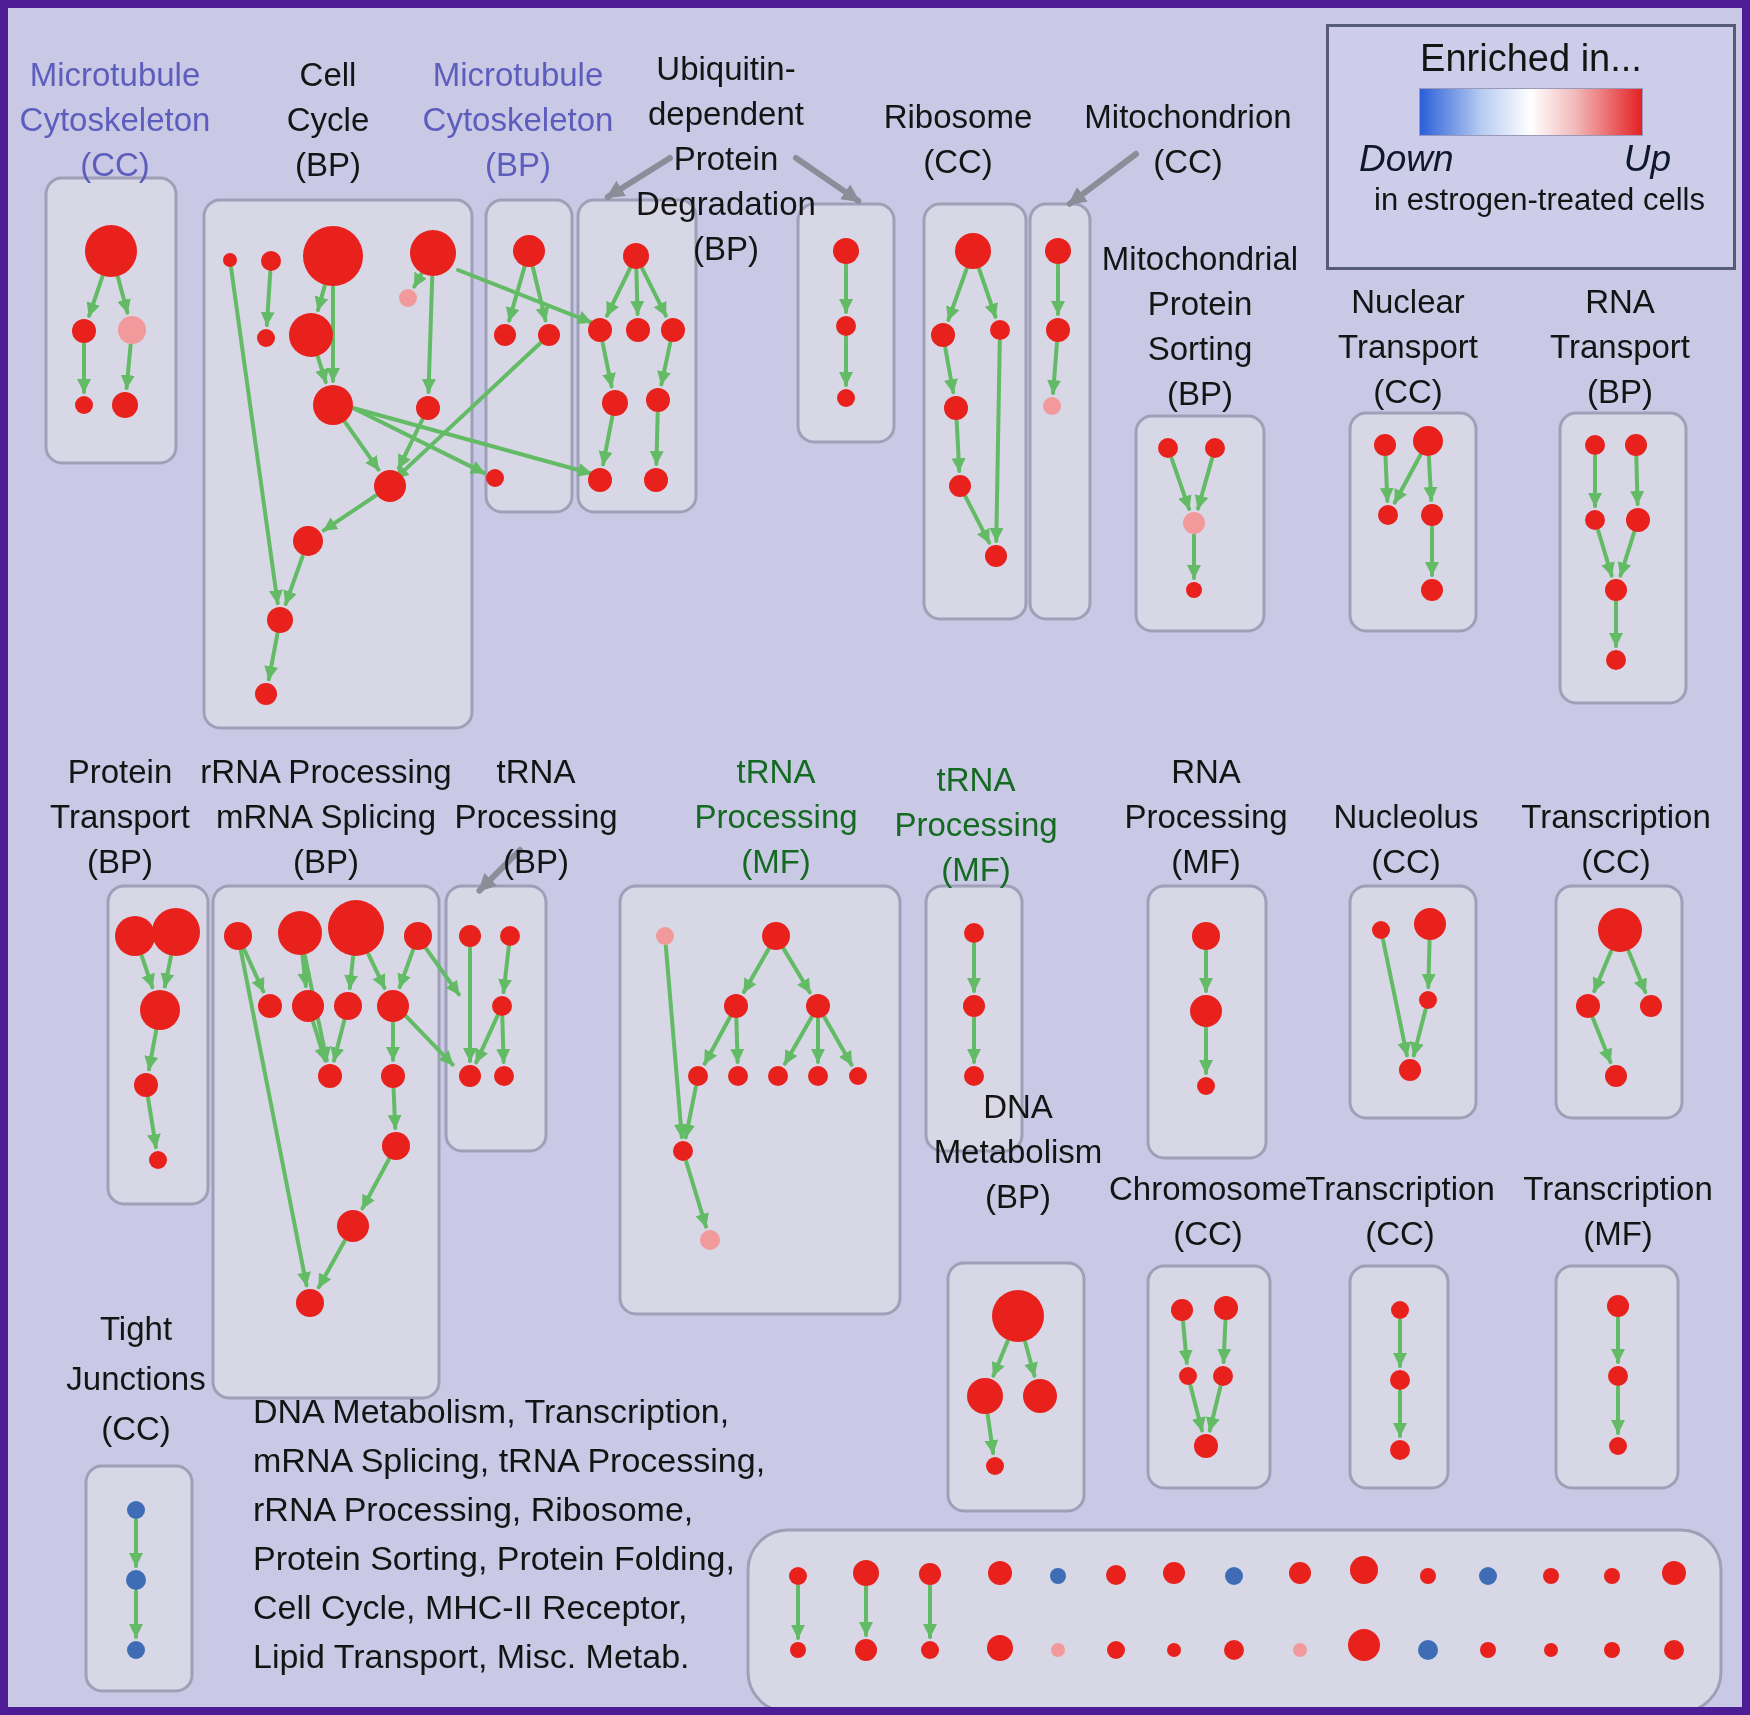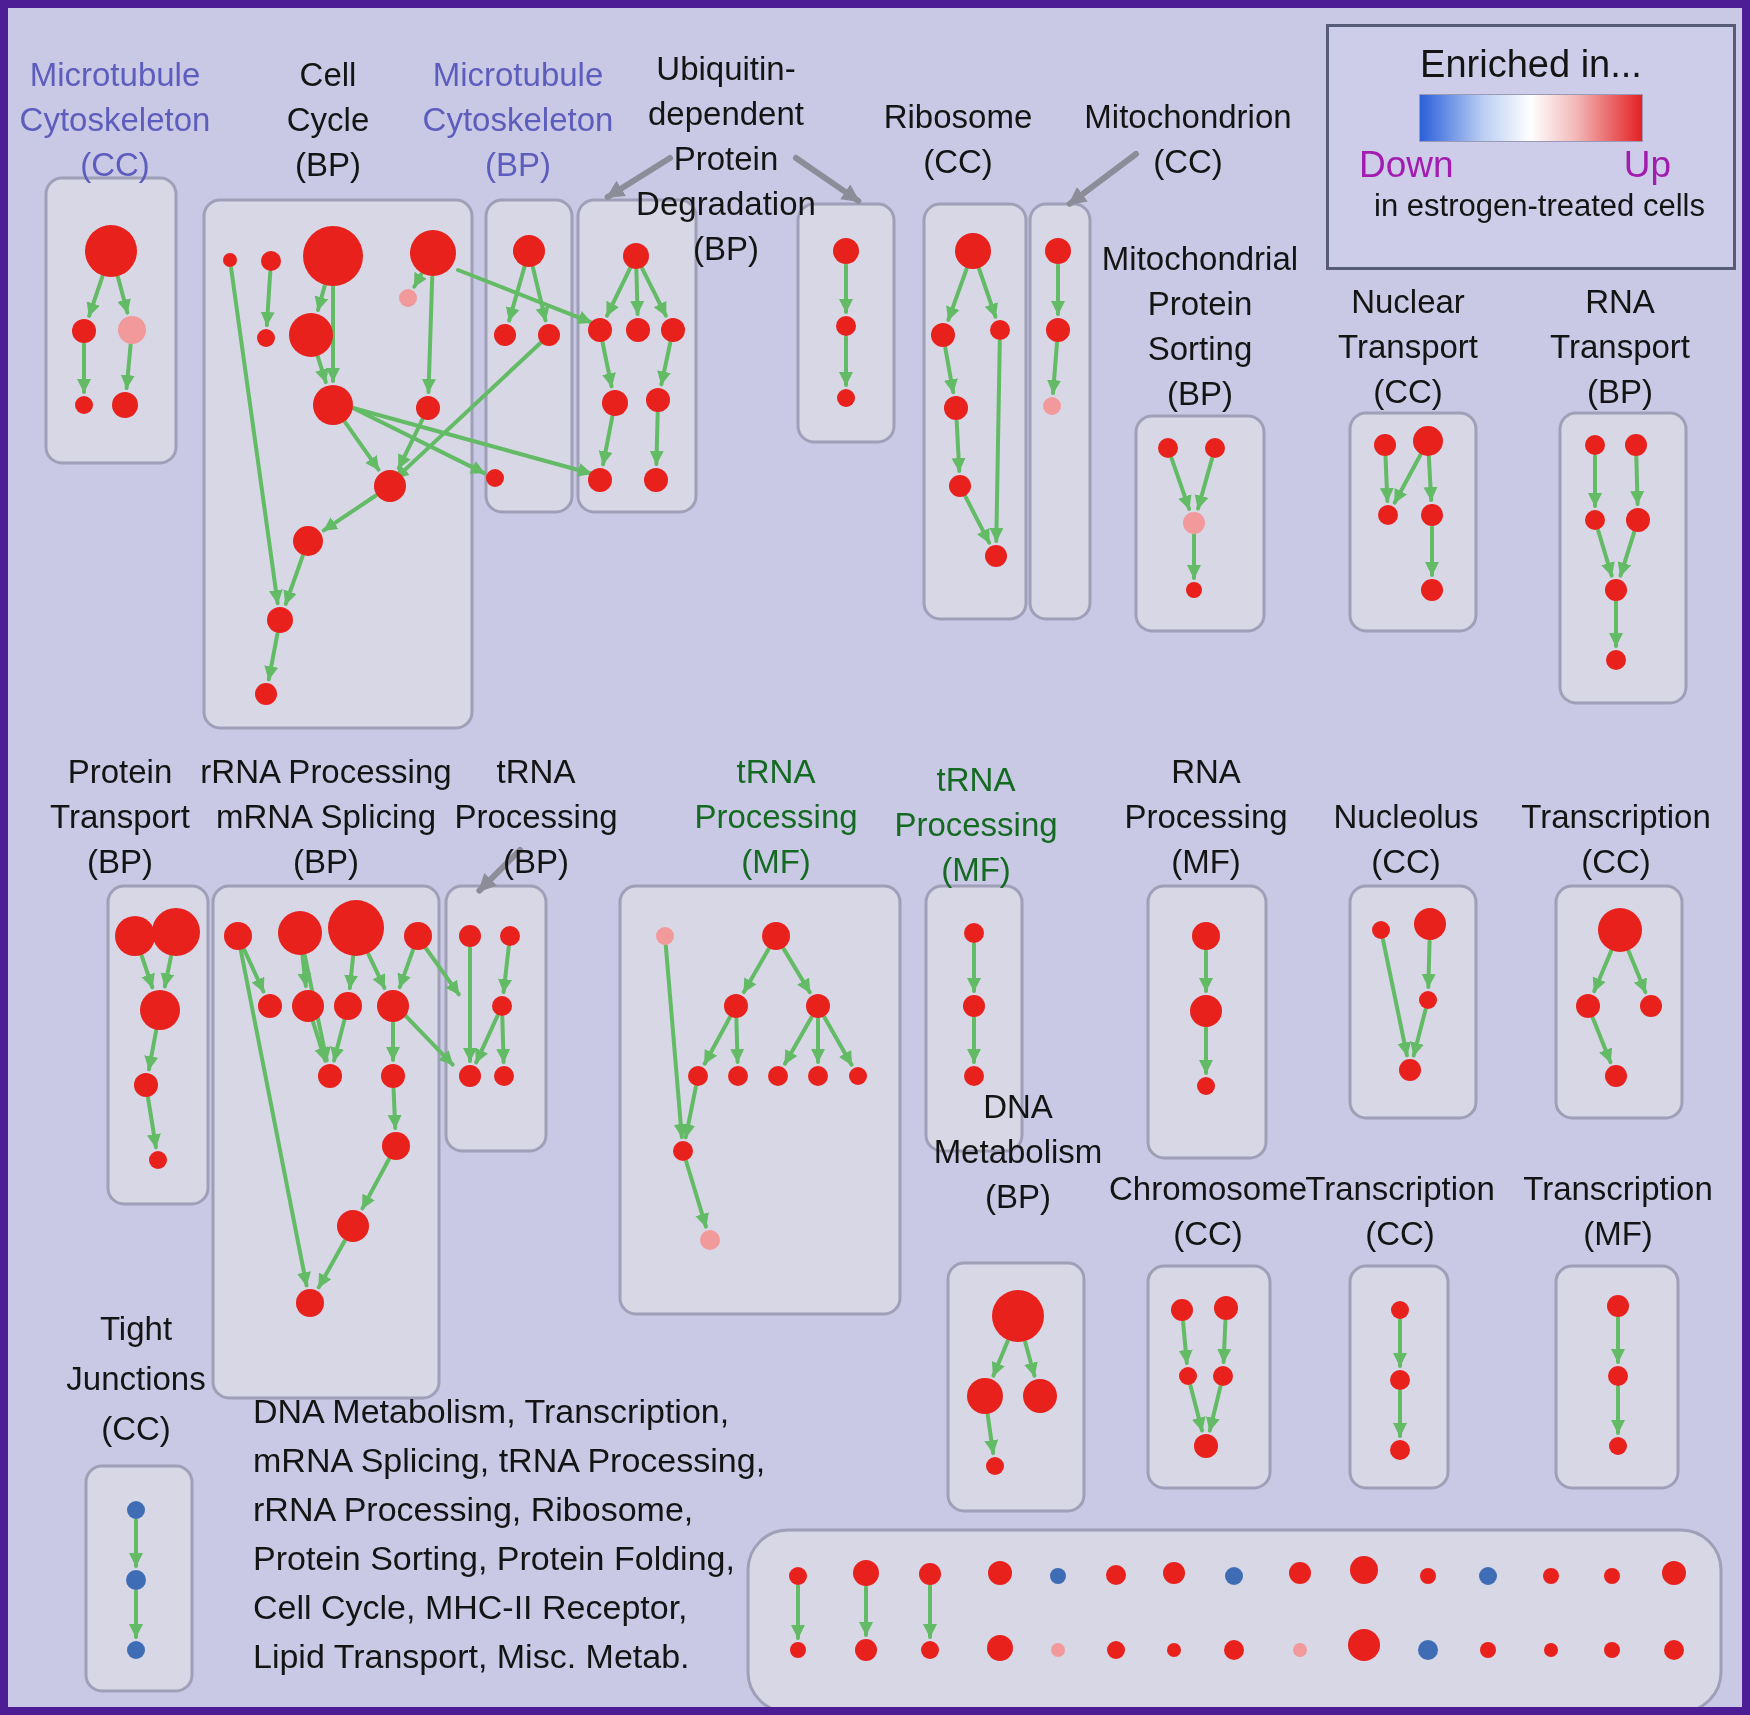--- a/index.html
+++ b/index.html
@@ -1,23 +1,23 @@
 <!DOCTYPE html>
 <html><head>
 <meta charset="utf-8">
 <style>
   html,body{margin:0;padding:0;}
   body{background:#9a9ab0;}
   .figure{position:relative;width:1750px;height:1715px;background:#c9c9e6;border:8px solid #4c1d95;box-sizing:border-box;overflow:hidden;font-family:"Liberation Sans",sans-serif;}
   .figure svg{position:absolute;left:0;top:0;}
   svg text{font-family:"Liberation Sans",sans-serif;}
   .legend{position:absolute;left:1318px;top:16px;width:410px;height:246px;background:#cdcdea;border:3px solid #565c78;box-sizing:border-box;text-align:center;}
-  .legend-title{font-size:38px;margin-top:16px;color:#141414;}
+  .legend-title{font-size:38px;margin-top:10px;color:#141414;}
   .legend-gradient{width:222px;height:46px;margin:8px auto 2px;background:linear-gradient(to right,#2b5fd9 0%,#b9cdf2 28%,#ffffff 50%,#f2b9b9 70%,#e32124 100%);border:1px solid #9a9ab8;}
-  .legend-updown{display:flex;justify-content:space-between;padding:0 62px 0 30px;font-size:37px;color:#a21caf;}
+  .legend-updown{display:flex;justify-content:space-between;padding:0 62px 0 30px;font-size:37px;color:#0f172a;font-style:italic;}
   .legend-context{font-size:31px;line-height:39px;color:#141414;margin-left:17px;}
 </style>
 </head>
 <body>
 
 <div class="figure">
 
   <svg id="diagram" width="1750" height="1715" viewBox="0 0 1750 1715">
     <defs>
       <marker id="ah-green" markerUnits="userSpaceOnUse" markerWidth="16" markerHeight="16" refX="13" refY="7" orient="auto">

